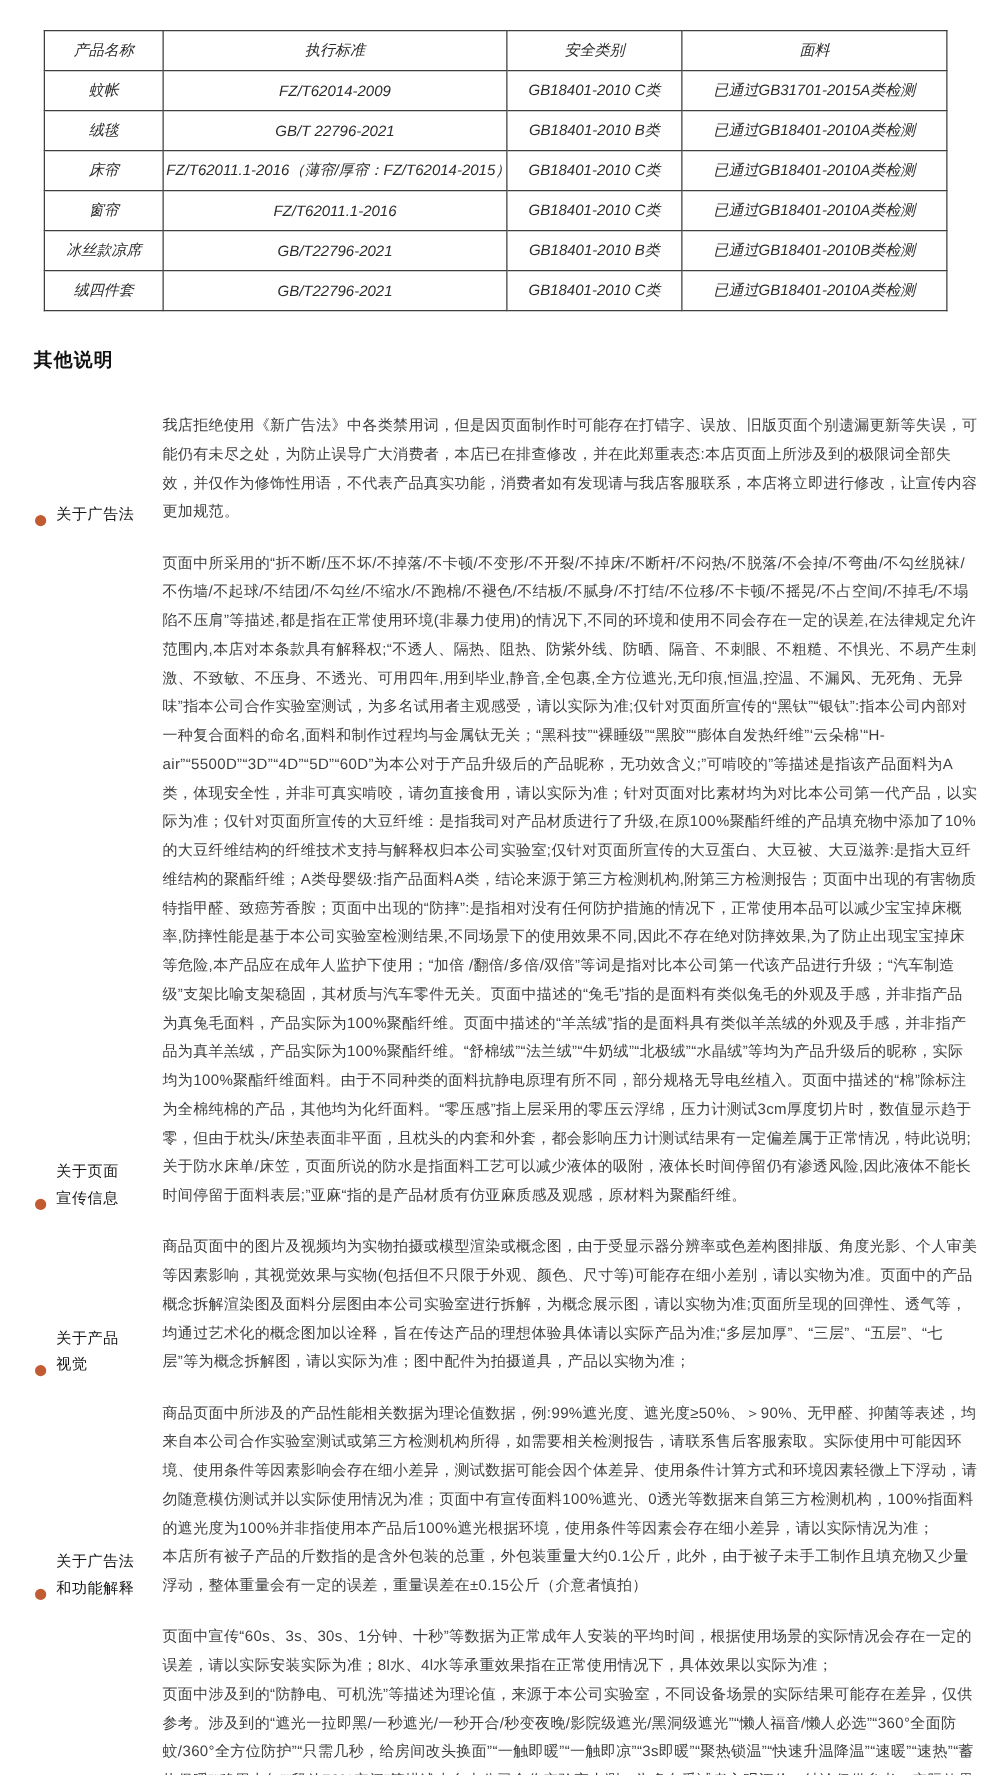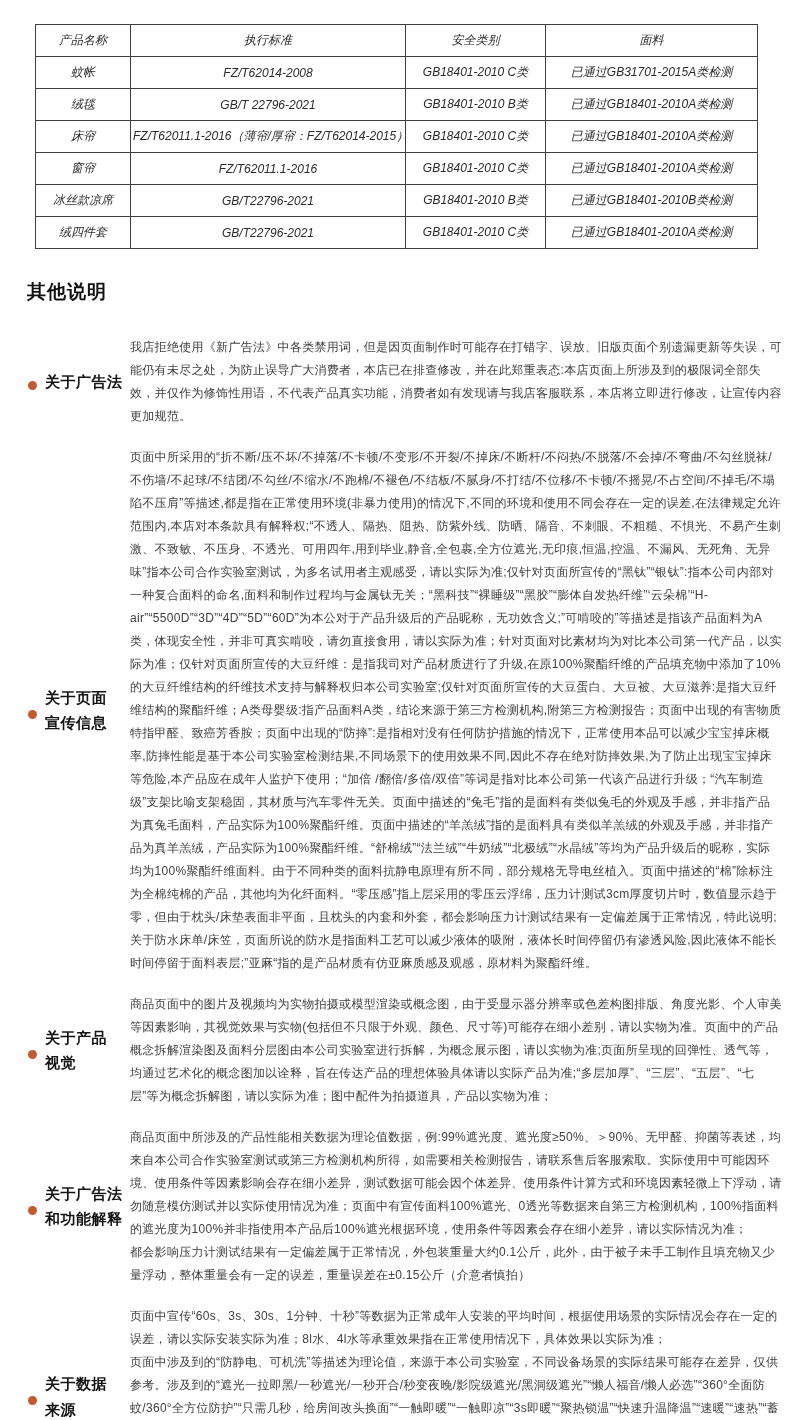--- a/index.html
+++ b/index.html
@@ -9,25 +9,25 @@
   
   .spec-table{border-collapse:collapse;margin-left:10px;width:722px;table-layout:fixed;}
   .spec-table th,.spec-table td{
     border:1px solid #3f3f3f;
     font-size:12px;color:#2b2b2b;text-align:center;
     padding:0 2px;height:31px;font-weight:normal;
     white-space:nowrap;overflow:hidden;font-style:italic;
   }
 
   
-  .page-heading{font-size:19px;font-weight:bold;color:#111;margin:30px 0 30px 2px;letter-spacing:1px;}
+  .page-heading{font-size:15px;font-weight:bold;color:#111;margin:30px 0 30px 2px;letter-spacing:1px;}
 
   
   .note{display:grid;grid-template-columns:105px 1fr;margin-bottom:17px;}
-  .note-label{display:flex;align-items:center;font-size:15px;font-weight:bold;color:#151515;line-height:1.7;}
+  .note-label{display:flex;align-items:flex-end;font-size:12px;font-weight:normal;color:#151515;line-height:1.7;}
   .bullet{width:9px;height:9px;border-radius:50%;margin:8px 8px 0 3px;flex-shrink:0;}
   .label-lines{display:flex;flex-direction:column;letter-spacing:0.5px;}
   .note-body{font-size:12px;color:#404040;line-height:23px;letter-spacing:0.3px;padding-top:1px;}
   .note-body p{margin:0;}
 </style>
 </head>
 <body>
 
 <div class="page">
 
@@ -42,21 +42,21 @@
       <tr>
         <th>产品名称</th>
         <th>执行标准</th>
         <th>安全类别</th>
         <th>面料</th>
       </tr>
     </thead>
     <tbody>
       <tr>
         <td>蚊帐</td>
-        <td>FZ/T62014-2008</td>
+        <td>FZ/T62014-2009</td>
         <td>GB18401-2010 C类</td>
         <td>已通过GB31701-2015A类检测</td>
       </tr>
       <tr>
         <td>绒毯</td>
         <td>GB/T 22796-2021</td>
         <td>GB18401-2010 B类</td>
         <td>已通过GB18401-2010A类检测</td>
       </tr>
       <tr>
@@ -129,21 +129,21 @@
   <section class="note">
     <div class="note-label">
       <span class="bullet" style="background: rgb(193, 91, 50);"></span>
       <span class="label-lines">
         <span>关于广告法</span>
         <span>和功能解释</span>
       </span>
     </div>
     <div class="note-body">
       <p>商品页面中所涉及的产品性能相关数据为理论值数据，例:99%遮光度、遮光度≥50%、＞90%、无甲醛、抑菌等表述，均来自本公司合作实验室测试或第三方检测机构所得，如需要相关检测报告，请联系售后客服索取。实际使用中可能因环境、使用条件等因素影响会存在细小差异，测试数据可能会因个体差异、使用条件计算方式和环境因素轻微上下浮动，请勿随意模仿测试并以实际使用情况为准；页面中有宣传面料100%遮光、0透光等数据来自第三方检测机构，100%指面料的遮光度为100%并非指使用本产品后100%遮光根据环境，使用条件等因素会存在细小差异，请以实际情况为准；</p>
-      <p>都会影响压力计测试结果有一定偏差属于正常情况，外包装重量大约0.1公斤，此外，由于被子未手工制作且填充物又少量浮动，整体重量会有一定的误差，重量误差在±0.15公斤（介意者慎拍）</p>
+      <p>本店所有被子产品的斤数指的是含外包装的总重，外包装重量大约0.1公斤，此外，由于被子未手工制作且填充物又少量浮动，整体重量会有一定的误差，重量误差在±0.15公斤（介意者慎拍）</p>
     </div>
   </section>
 
   <section class="note">
     <div class="note-label">
       <span class="bullet" style="background: rgb(193, 91, 50);"></span>
       <span class="label-lines">
         <span>关于数据</span>
         <span>来源</span>
       </span>

